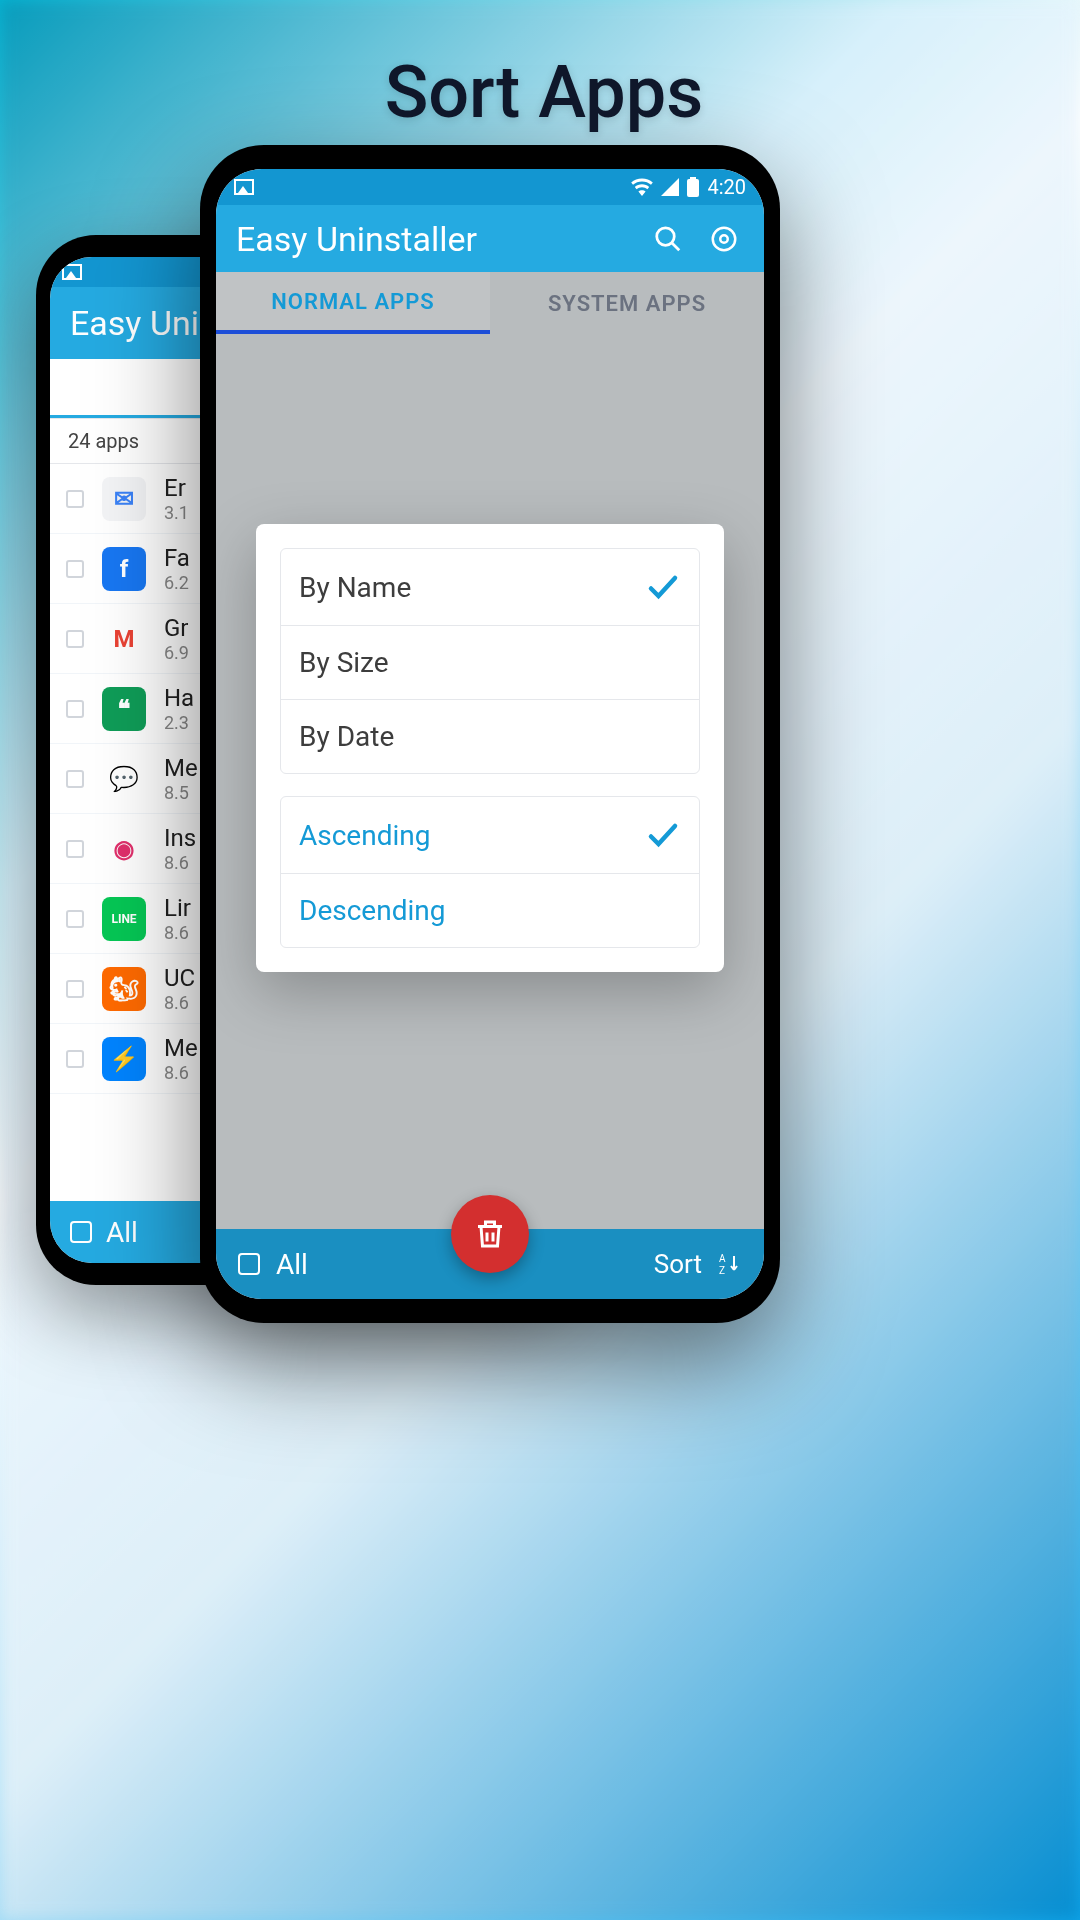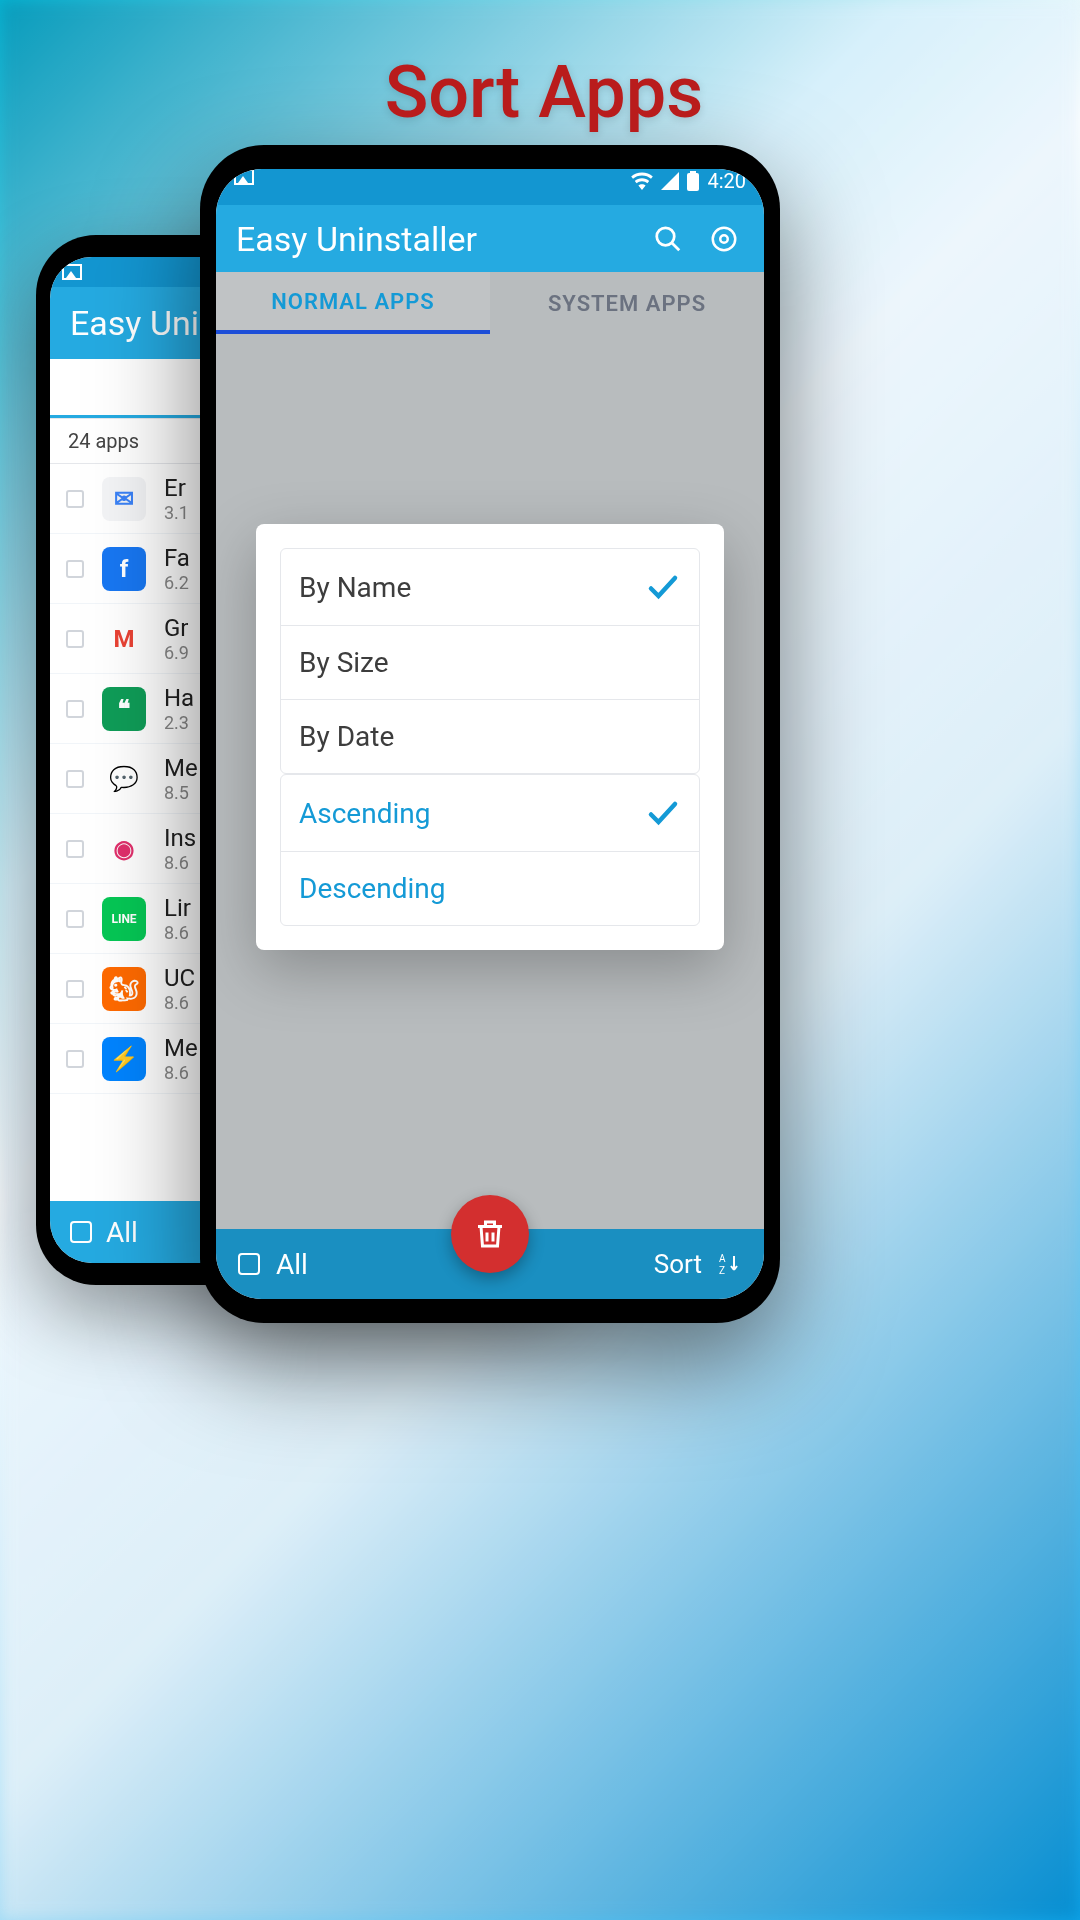--- a/index.html
+++ b/index.html
@@ -19,21 +19,21 @@
     opacity: 0.7;
   }
   .page-title {
     position: absolute;
     top: 50px;
     left: 8px;
     right: 0;
     text-align: center;
     font-size: 72px;
     font-weight: 500;
-    color: #b91c1c;
+    color: #0f172a;
     z-index: 3;
     text-shadow: 0 2px 8px rgba(0,0,0,0.15);
   }
 
   
   .phone-back {
     position: absolute;
     top: 235px;
     left: 36px;
     width: 540px;
@@ -174,21 +174,21 @@
     border-radius: 46px;
     overflow: hidden;
     display: flex;
     flex-direction: column;
     position: relative;
   }
   .phone-front .statusbar {
     height: 36px;
     background: #1396d1;
     display: flex;
-    align-items: flex-start;
+    align-items: center;
     justify-content: space-between;
     padding: 0 18px;
     color: #fff;
     font-size: 20px;
   }
   .statusbar .right { display: flex; align-items: center; gap: 8px; }
   .phone-front .header {
     height: 67px;
     background: #25aae1;
     display: flex;
@@ -269,20 +269,21 @@
     left: 40px;
     right: 40px;
     background: #fff;
     border-radius: 8px;
     box-shadow: 0 20px 60px rgba(0,0,0,0.25);
     padding: 24px;
   }
   .dialog-section {
     border: 1px solid #e5e7eb;
     border-radius: 6px;
+    margin-bottom: 22px;
   }
   .dialog-section:last-child { margin-bottom: 0; }
   .dialog-item {
     padding: 20px 18px;
     display: flex;
     align-items: center;
     justify-content: space-between;
     font-size: 28px;
     border-bottom: 1px solid #e5e7eb;
   }

